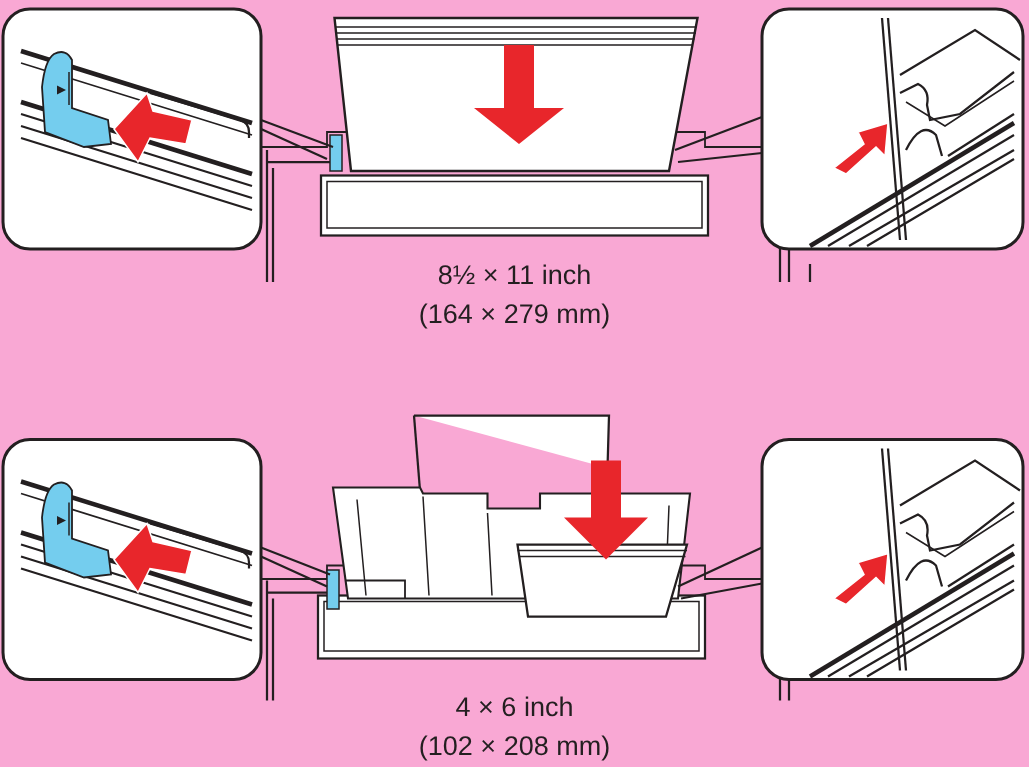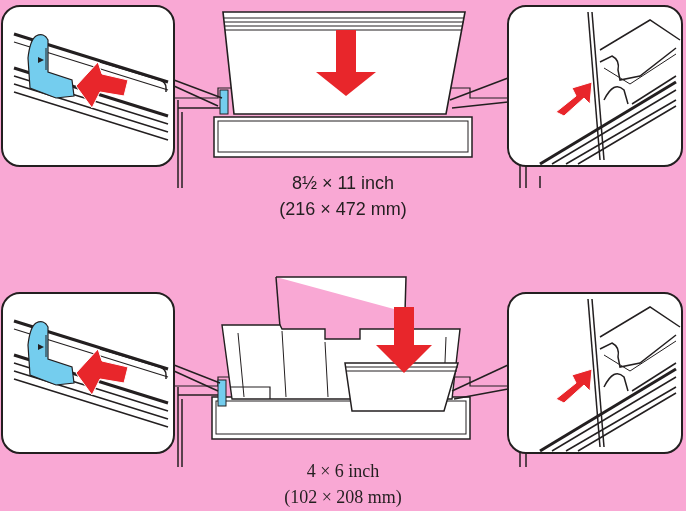--- a/index.html
+++ b/index.html
@@ -106,19 +106,19 @@
     <path d="M174 84 L218 104"></path>
     <path d="M508 78 L452 104"></path>
     <path d="M508 102 L454 112"></path>
     <use href="#leftCallout"></use>
     <use href="#rightCallout"></use>
   </g>
 </svg>
 
 <div class="caption" style="top:170px;">
   <div>8½ × 11 inch</div>
-  <div>(216 × 472 mm)</div>
+  <div>(164 × 279 mm)</div>
 </div>
-<div class="caption" style="top:458px;font-family:Liberation Serif, serif;">
+<div class="caption" style="top:458px;">
   <div>4 × 6 inch</div>
   <div>(102 × 208 mm)</div>
 </div>
 </div>
 
 </body></html>

